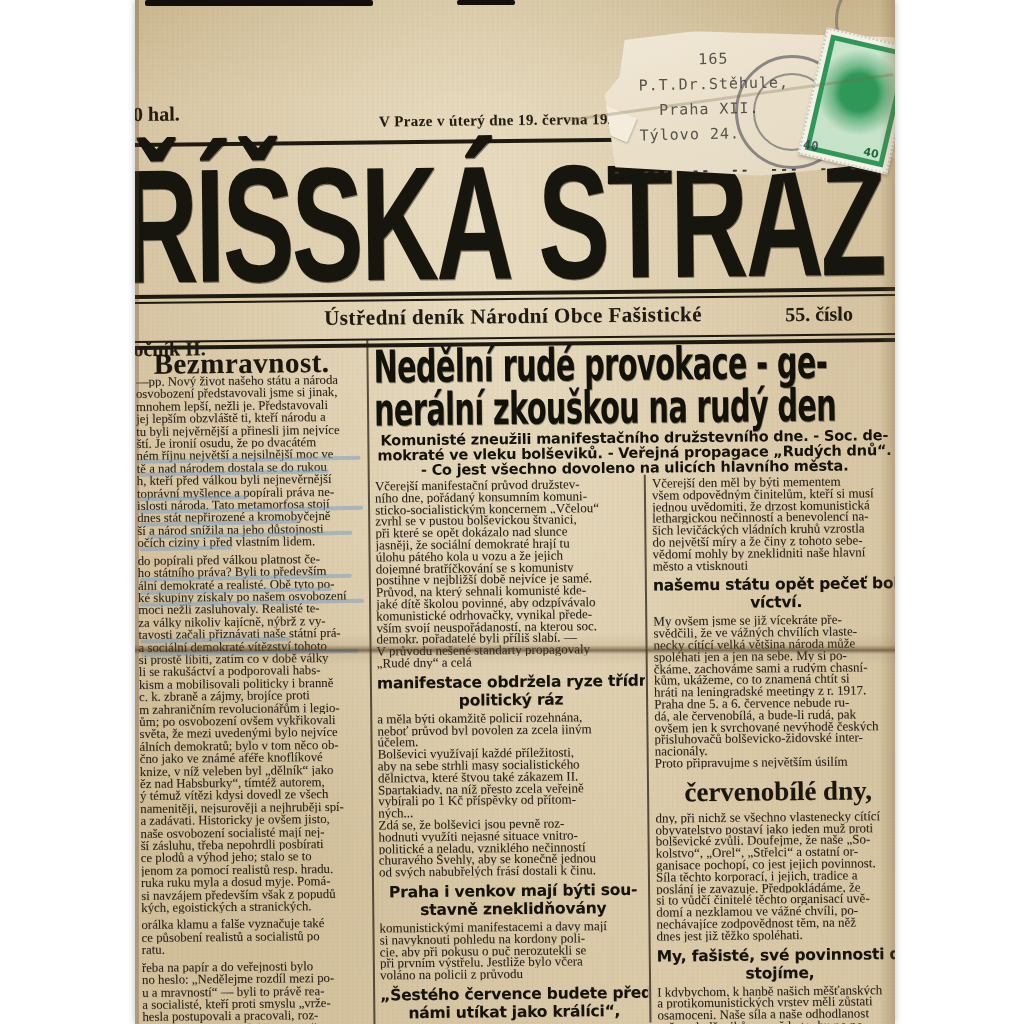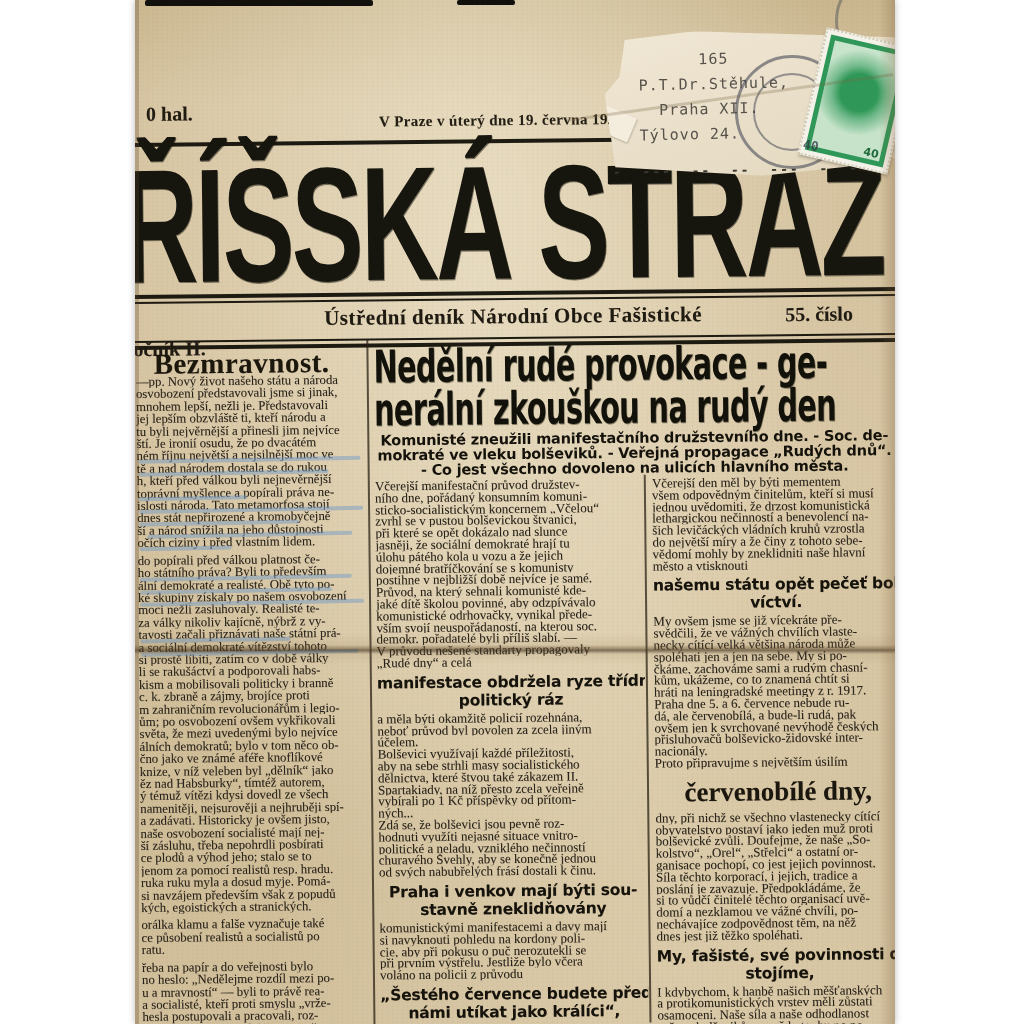--- a/index.html
+++ b/index.html
@@ -30,21 +30,21 @@
   .crease{position:absolute;left:0;top:645px;width:100%;height:9px;
     background:linear-gradient(180deg,rgba(90,70,40,0),rgba(95,72,42,.42) 40%,rgba(55,42,24,.55) 58%,rgba(90,70,40,0));}
   .crease-diag{position:absolute;left:430px;top:96px;width:330px;height:3px;
     background:rgba(120,100,70,.28);transform:rotate(-8deg);border-radius:2px;}
 
   
   .content{position:absolute;inset:0;transform:rotate(-0.6deg);transform-origin:380px 500px;
     color:#27221a;}
   .content .txt{text-shadow:.3px .3px 0 rgba(50,40,25,.25);}
 
-  .price{position:absolute;left:15px;top:99px;font-weight:700;font-size:20px;color:#221d13;}
+  .price{position:absolute;left:2px;top:99px;font-weight:700;font-size:20px;color:#221d13;}
   .dateline{position:absolute;left:248px;top:112px;font-weight:700;font-size:15px;
     letter-spacing:.4px;color:#241f15;}
 
   .rule{position:absolute;left:-10px;right:-10px;background:#1d1a12;}
   .rule-top{top:139px;height:3.5px;}
   .rule-a1{top:291px;height:4px;}
   .rule-a2{top:298px;height:1.5px;}
   .rule-b1{top:337px;height:1.5px;}
   .rule-b2{top:342px;height:4px;}
 

